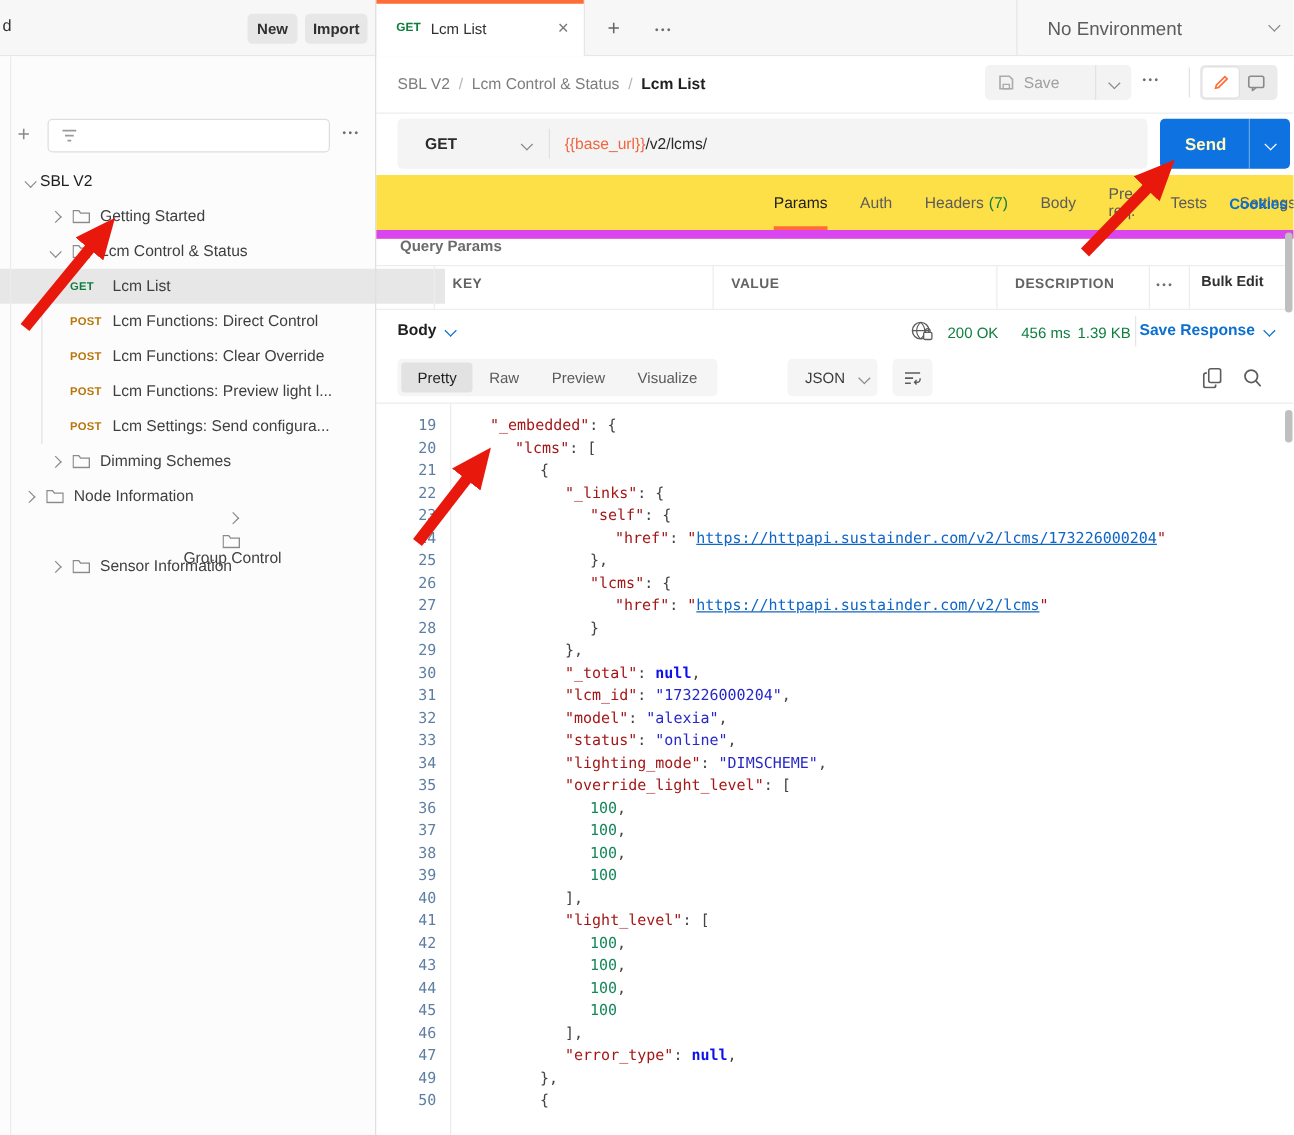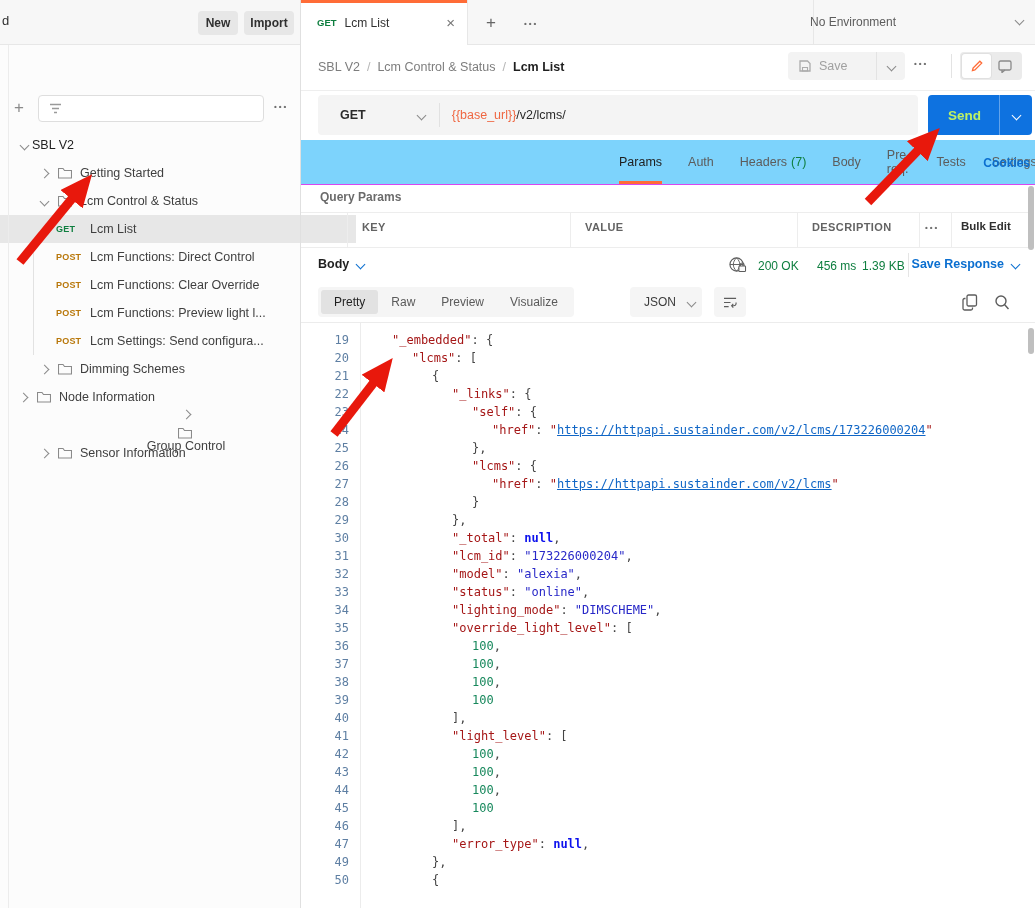--- a/index.html
+++ b/index.html
@@ -47,24 +47,24 @@
   #pencil-seg{width:29px;height:24px;background:#fff;border-radius:3px;box-shadow:0 0 0 1px #e0e0e0;display:flex;align-items:center;justify-content:center;cursor:pointer}
   #comment-seg{width:27px;height:24px;display:flex;align-items:center;justify-content:center;cursor:pointer}
   
   #url-bar{left:318px;top:95px;width:600px;height:40px;background:#f4f4f4;border-radius:4px;display:flex;align-items:center}
   #method-label{font-size:12.5px;font-weight:700;color:#2b2b2b;margin-left:22px}
   #method-chev{margin-left:52px}
   #method-divider{width:1px;height:24px;background:#e1e1e1;margin-left:14px}
   #url-text{font-size:12.5px;margin-left:12px;color:#2b2b2b}
   #url-var{color:#ef6742}
   #send-btn{left:928px;top:95px;width:104px;height:40px;background:#0e72e0;border-radius:4px;display:flex;align-items:center;cursor:pointer}
-  #send-btn .lbl{color:#bef264;font-weight:700;font-size:13.5px;margin-left:20px}
+  #send-btn .lbl{color:#fef9c3;font-weight:700;font-size:13.5px;margin-left:20px}
   #send-btn .dd{margin-left:auto;width:32px;height:100%;border-left:1px solid rgba(255,255,255,.35);display:flex;align-items:center;justify-content:center}
   
-  #reqtabs{left:301px;top:140px;width:734px;height:44px;border-bottom:1px solid #d946ef;background:#7dd3fc}
+  #reqtabs{left:301px;top:140px;width:734px;height:44px;border-bottom:7px solid #d946ef;background:#fde047}
   #req-tabs-inner{position:absolute;left:318px;top:0;height:44px;display:flex;gap:26px;align-items:center}
   .reqtab{font-size:12.5px;color:#5c5c5c;height:44px;display:flex;align-items:center;cursor:pointer;box-sizing:border-box}
   .reqtab.active{color:#1f1f1f;border-bottom:3px solid #ff6c37;padding-top:3px}
   .reqtab .cnt{color:#0e7e3f;margin-left:4px}
   #cookies{right:5px;top:156px;font-size:12px;font-weight:700;color:#0b6fd0;cursor:pointer}
   #qp-label{left:320px;top:190px;font-size:12px;font-weight:700;color:#6b6b6b}
   
   .tline{background:#ededed}
   .th{position:absolute;top:221px;font-size:11px;font-weight:700;color:#636363;letter-spacing:.4px}
   
@@ -218,21 +218,21 @@
         </div>
       </div>
   </div>
   <div class="abs" id="side-strip"></div>
   <div class="abs" id="main-divider"></div>
 
   <div class="abs" id="tabbar">
     <div class="abs" style="left:186px;top:14px;font-size:17px;color:#666;line-height:17px;cursor:pointer">+</div>
     <div class="abs dots" style="left:224px;top:19px">•••</div>
     <div class="abs" id="env-divider" style="left:513px"></div>
-    <div class="abs" style="left:510px;top:15px;font-size:12px;color:#5c5c5c;cursor:pointer">No Environment</div>
+    <div class="abs" style="left:538px;top:15px;font-size:15px;color:#5c5c5c;cursor:pointer">No Environment</div>
     <span class="abs chev" style="left:716px;top:17px"></span>
   </div>
   <div class="abs" id="active-tab">
     <span id="tab-get">GET</span>
     <span id="tab-title">Lcm List</span>
     <span id="tab-close">×</span>
   </div>
 
   <div class="abs" id="crumbrow">
     <div class="abs" id="crumbs" style="left:17px;top:15px">

